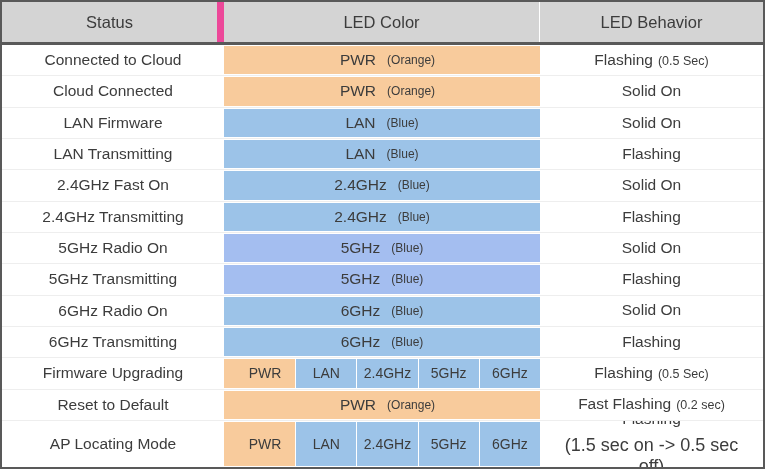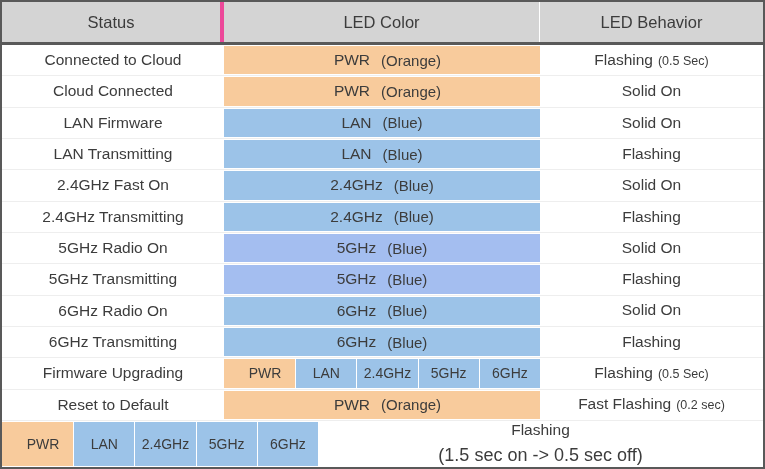--- a/index.html
+++ b/index.html
@@ -34,21 +34,21 @@
     border-bottom: 3px solid #595959;
   }
   .th {
     display: flex;
     align-items: center;
     justify-content: center;
     font-size: 16.5px;
     color: #3c3c3c;
     box-sizing: border-box;
   }
-  .th.c1 { width: 222px; flex: 0 0 222px; border-right: 4px solid #ec4899; }
+  .th.c1 { width: 222px; flex: 0 0 222px; border-right: 7px solid #ec4899; }
   .th.c2 { width: 316px; flex: 0 0 316px; border-right: 1px solid #ffffff; }
   .th.c3 { flex: 1 1 auto; }
 
   
   .tbody {
     flex: 1 1 auto;
     display: flex;
     flex-direction: column;
   }
   .tr {
@@ -105,21 +105,21 @@
   .split { display: flex; width: 100%; }
   .split .color-cell.seg { flex: 1 1 0; min-width: 0; }
 
   
   .bg-orange { background: #f8cb9c; padding-left: 11px; }
   .bg-blue   { background: #9cc3e8; }
   .bg-blue5  { background: #a4bef0; }
 
   
   .sub {
-    font-size: 15px;
+    font-size: 12px;
     margin-left: 11px;
   }
   .sub2 {
     font-size: 12.5px;
     margin-left: 5px;
   }
   .line2 {
     font-size: 18px;
     margin-top: 6px;
   }
@@ -291,20 +291,21 @@
           <span>PWR</span>
           <span class="sub">(Orange)</span>
         </div>
       </div>
       <div class="td c3">
         <div><span class="main-line">Fast Flashing</span><span class="sub2">(0.2 sec)</span></div>
       </div>
     </div>
 
     <div class="tr tall">
+      <div class="td c1">AP Locating Mode</div>
       <div class="td c2">
         <div class="split">
           <div class="color-cell seg bg-orange">PWR</div>
           <div class="color-cell seg bg-blue">LAN</div>
           <div class="color-cell seg bg-blue">2.4GHz</div>
           <div class="color-cell seg bg-blue">5GHz</div>
           <div class="color-cell seg bg-blue">6GHz</div>
         </div>
       </div>
       <div class="td c3">

